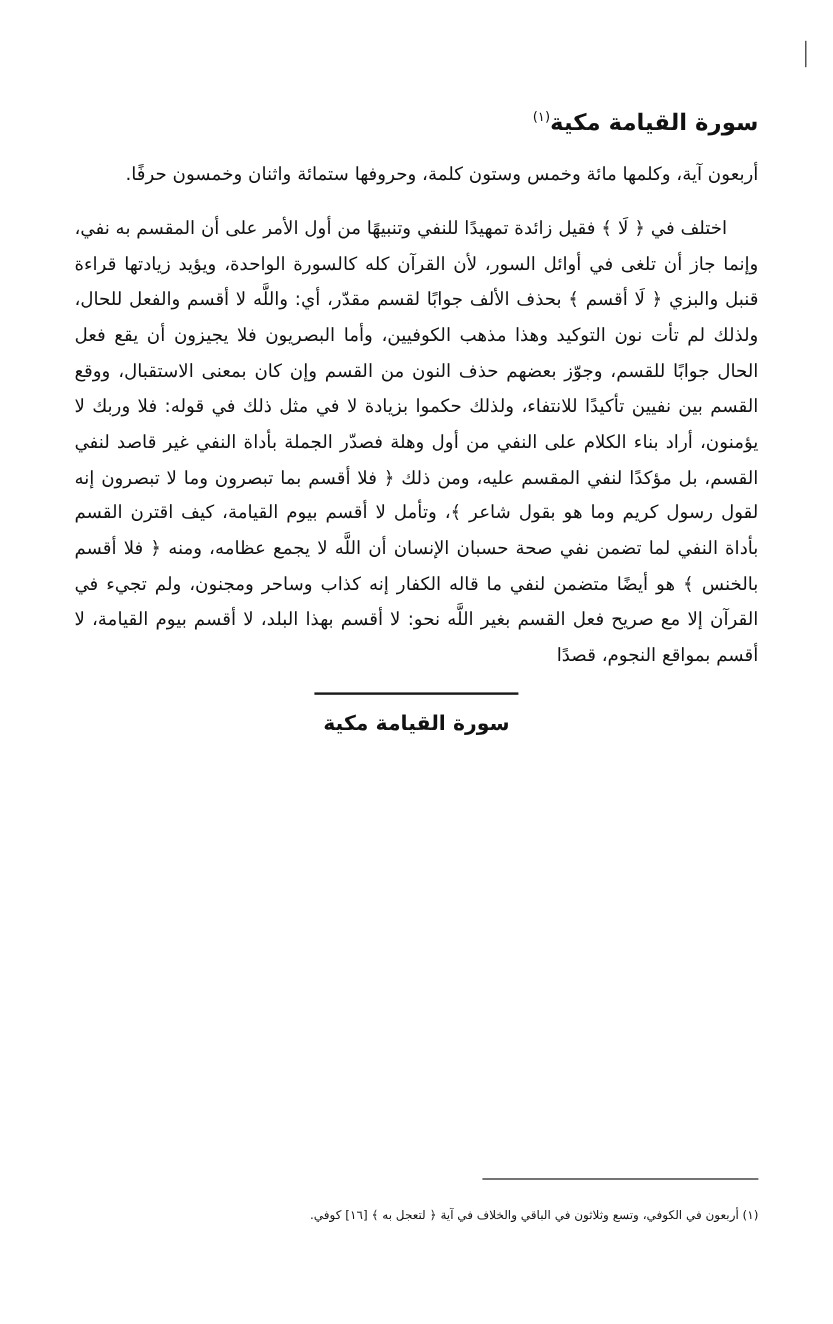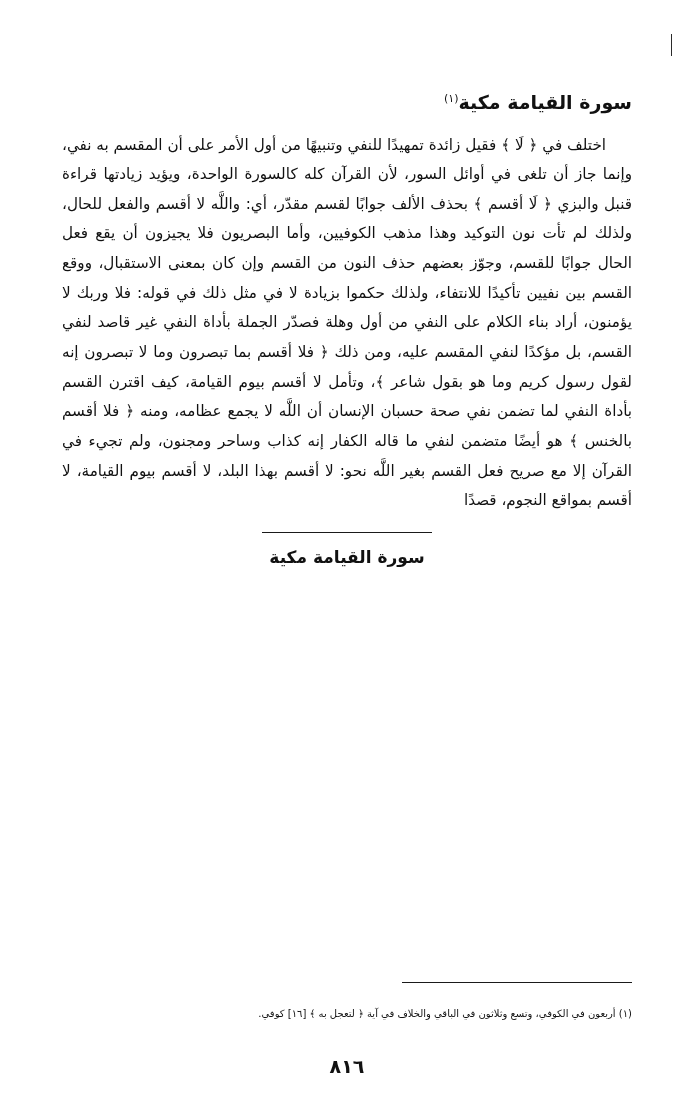--- a/index.html
+++ b/index.html
@@ -106,29 +106,29 @@
 <div class="page">
 
   <div class="rule-top"></div>
 
   <div class="content">
 
     <h1 class="surah-title">
       <span>سورة القيامة مكية</span><span class="fn">(١)</span>
     </h1>
 
+    <p class="intro">أربعون آية، وكلمها مائة وخمس وستون كلمة، وحروفها ستمائة واثنان وخمسون حرفًا.</p>
 
     <p class="indent">اختلف في ﴿ لَا ﴾ فقيل زائدة تمهيدًا للنفي وتنبيهًا من أول الأمر على أن المقسم به نفي، وإنما جاز أن تلغى في أوائل السور، لأن القرآن كله كالسورة الواحدة، ويؤيد زيادتها قراءة قنبل والبزي ﴿ لَا أقسم ﴾ بحذف الألف جوابًا لقسم مقدّر، أي: واللَّه لا أقسم والفعل للحال، ولذلك لم تأت نون التوكيد وهذا مذهب الكوفيين، وأما البصريون فلا يجيزون أن يقع فعل الحال جوابًا للقسم، وجوّز بعضهم حذف النون من القسم وإن كان بمعنى الاستقبال، ووقع القسم بين نفيين تأكيدًا للانتفاء، ولذلك حكموا بزيادة لا في مثل ذلك في قوله: فلا وربك لا يؤمنون، أراد بناء الكلام على النفي من أول وهلة فصدّر الجملة بأداة النفي غير قاصد لنفي القسم، بل مؤكدًا لنفي المقسم عليه، ومن ذلك ﴿ فلا أقسم بما تبصرون وما لا تبصرون إنه لقول رسول كريم وما هو بقول شاعر ﴾، وتأمل لا أقسم بيوم القيامة، كيف اقترن القسم بأداة النفي لما تضمن نفي صحة حسبان الإنسان أن اللَّه لا يجمع عظامه، ومنه ﴿ فلا أقسم بالخنس ﴾ هو أيضًا متضمن لنفي ما قاله الكفار إنه كذاب وساحر ومجنون، ولم تجيء في القرآن إلا مع صريح فعل القسم بغير اللَّه نحو: لا أقسم بهذا البلد، لا أقسم بيوم القيامة، لا أقسم بمواقع النجوم، قصدًا</p>
 
     <div class="divider"></div>
 
     <h2 class="section-head">سورة القيامة مكية</h2>
 
 
   </div>
 
   <div class="footnote-rule"></div>
 
   <div class="footnote">(١) أربعون في الكوفي، وتسع وثلاثون في الباقي والخلاف في آية ﴿ لتعجل به ﴾ [١٦] كوفي.</div>
 
-  <div class="page-number">٨١٦</div>
 
 </div>
 
 </body></html>

